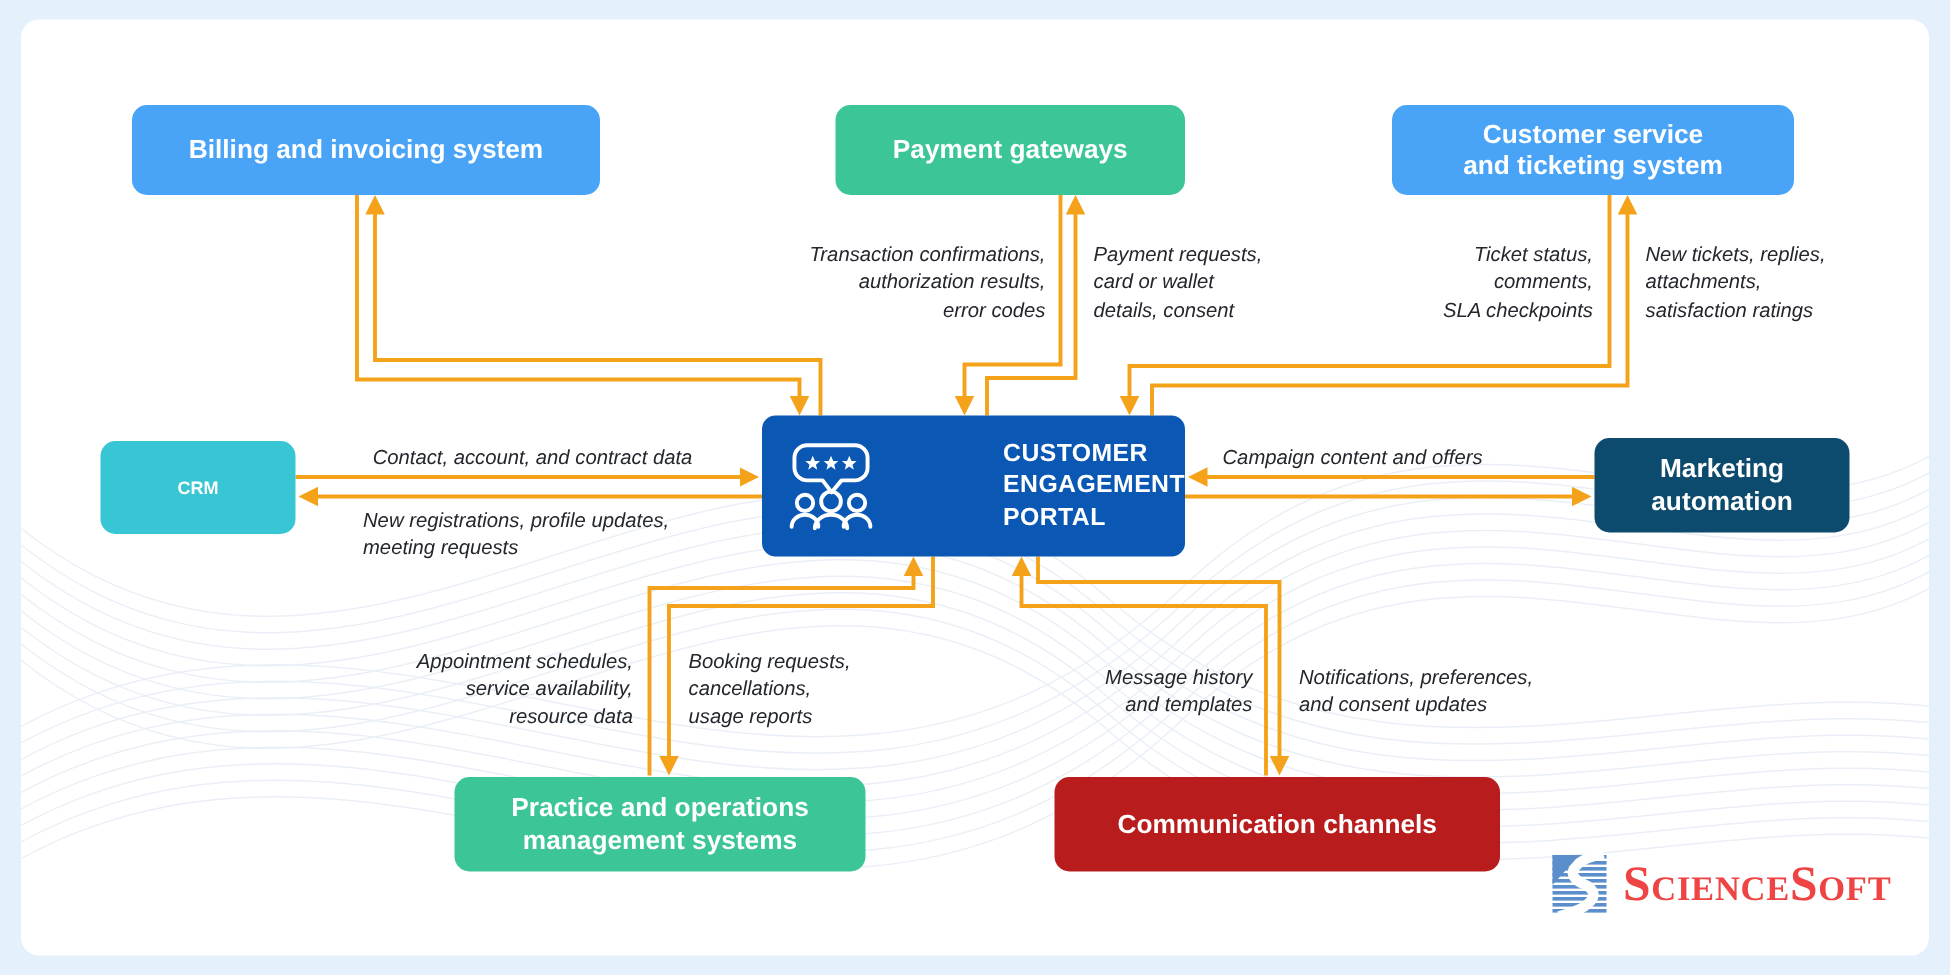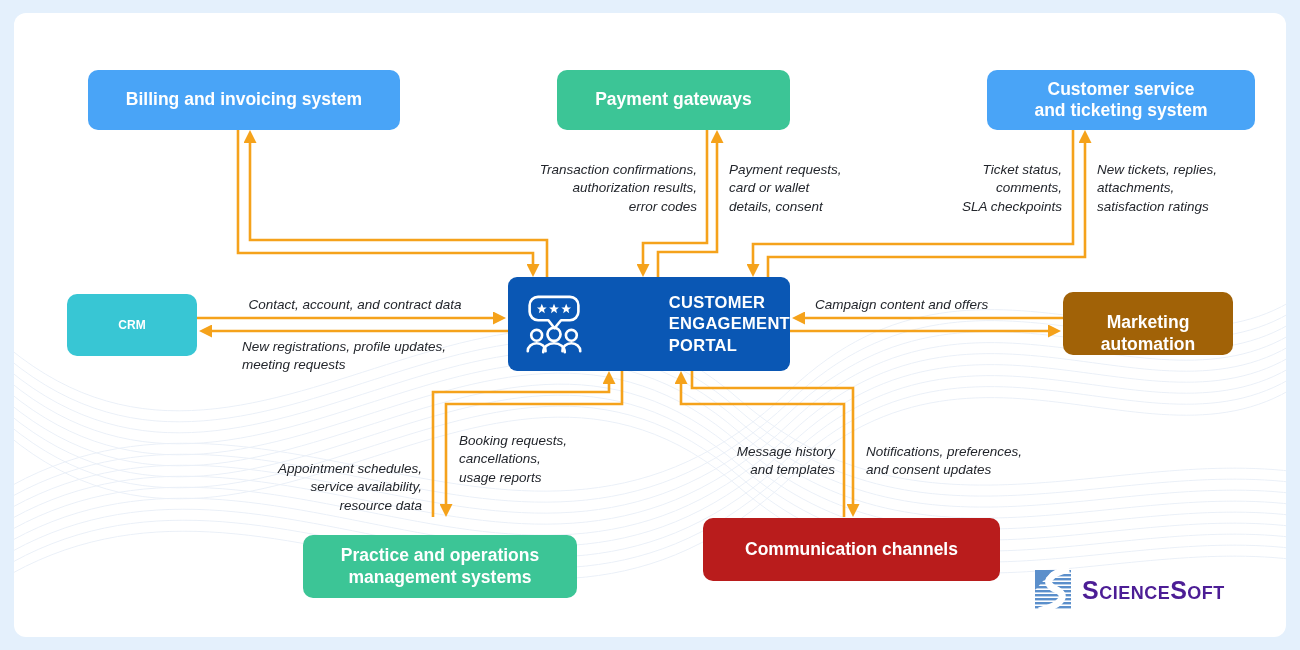--- a/index.html
+++ b/index.html
@@ -28,22 +28,22 @@
   #portal{
     justify-content:space-between;text-align:left;border-radius:9px;
     padding:0;letter-spacing:.3px;
   }
   #portal .ptxt{font-size:16.5px;line-height:1.3;}
   #portal .picon{margin:0 13px 0 16px;flex:0 0 auto;display:block;}
   #logo{
     position:absolute;left:1033px;top:568px;display:flex;align-items:center;gap:9px;
   }
   #logo .ltext{
-    font-variant:small-caps;font-weight:700;font-size:25px;letter-spacing:.5px;
-    color:#4c1d95;line-height:1;
+    font-variant:small-caps;font-weight:700;font-size:33px;letter-spacing:.5px;
+    color:#ef4444;line-height:1;font-family:Liberation Serif, serif;
   }
 </style>
 </head>
 <body>
 
 <div id="frame">
 <div id="canvas">
 <div id="diagram">
 
   <svg class="layer" width="1300" height="650" viewBox="0 0 1300 650">
@@ -102,21 +102,21 @@
   </svg>
 
   <div class="node" style="left: 88px; top: 70px; width: 312px; height: 60px; font-size: 17.5px; background-color: rgb(73, 164, 247);" title="Billing and invoicing system">
     <span>Billing and invoicing system</span>
   </div>
 
   <div class="node" style="left: 557px; top: 70px; width: 233px; height: 60px; font-size: 17.5px; background-color: rgb(60, 197, 150);">
     <span>Payment gateways</span>
   </div>
 
-  <div class="node" style="left: 987px; top: 70px; width: 268px; height: 60px; font-size: 17.5px; background-color: rgb(73, 164, 247);">
+  <div class="node" style="left: 928px; top: 70px; width: 268px; height: 60px; font-size: 17.5px; background-color: rgb(73, 164, 247);">
     <span>Customer service
 and ticketing system</span>
   </div>
 
   <div class="node" style="left: 67px; top: 294px; width: 130px; height: 62px; font-size: 12px; background-color: rgb(56, 198, 212);">
     <span>CRM</span>
   </div>
 
   <div class="node" id="portal" style="left: 508px; top: 277px; width: 282px; height: 94px; background-color: rgb(10, 87, 180);">
     <svg class="picon" width="60" height="62" viewBox="0 0 64 66" fill="none" stroke="#ffffff" stroke-width="2.8" stroke-linejoin="round" stroke-linecap="round">
@@ -131,26 +131,26 @@
       <circle cx="50.5" cy="45" r="5.8"></circle>
       <path d="M41,62 a9.5,8.5 0 0 1 19,0"></path>
       <circle cx="32" cy="44" r="7"></circle>
       <path d="M20.5,63 a11.5,9.5 0 0 1 23,0"></path>
     </svg>
     <span class="ptxt">CUSTOMER
 ENGAGEMENT
 PORTAL</span>
   </div>
 
-  <div class="node" style="left: 1063px; top: 292px; width: 170px; height: 63px; font-size: 17.5px; background-color: #a16207; align-items: flex-end;">
+  <div class="node" style="left: 1063px; top: 292px; width: 170px; height: 63px; font-size: 17.5px; background-color: #0c4a6e;">
     <span>Marketing
 automation</span>
   </div>
 
-  <div class="node" style="left: 303px; top: 535px; width: 274px; height: 63px; font-size: 17.5px; background-color: rgb(60, 197, 150); border-radius: 10px;">
+  <div class="node" style="left: 303px; top: 518px; width: 274px; height: 63px; font-size: 17.5px; background-color: rgb(60, 197, 150); border-radius: 10px;">
     <span>Practice and operations
 management systems</span>
   </div>
 
   <div class="node" style="left: 703px; top: 518px; width: 297px; height: 63px; font-size: 17.5px; background-color: #b91c1c;">
     <span>Communication channels</span>
   </div>
 
   <div class="elabel al-r" style="left:505px;top:161px;width:192px;">Transaction confirmations,
 authorization results,
@@ -161,21 +161,21 @@
   <div class="elabel al-r" style="left:925px;top:161px;width:137px;">Ticket status,
 comments,
 SLA checkpoints</div>
   <div class="elabel" style="left:1097px;top:161px;width:162px;">New tickets, replies,
 attachments,
 satisfaction ratings</div>
   <div class="elabel al-c" style="left:205px;top:296px;width:300px;">Contact, account, and contract data</div>
   <div class="elabel" style="left:242px;top:338px;width:262px;">New registrations, profile updates,
 meeting requests</div>
   <div class="elabel" style="left:815px;top:296px;width:250px;">Campaign content and offers</div>
-  <div class="elabel al-r" style="left:250px;top:432px;width:172px;margin-top:28px;">Appointment schedules,
+  <div class="elabel al-r" style="left:250px;top:432px;width:172px;">Appointment schedules,
 service availability,
 resource data</div>
   <div class="elabel al-r" style="left:710px;top:443px;width:125px;">Message history
 and templates</div>
   <div class="elabel" style="left:459px;top:432px;width:140px;">Booking requests,
 cancellations,
 usage reports</div>
   <div class="elabel" style="left:866px;top:443px;width:192px;">Notifications, preferences,
 and consent updates</div>
 

